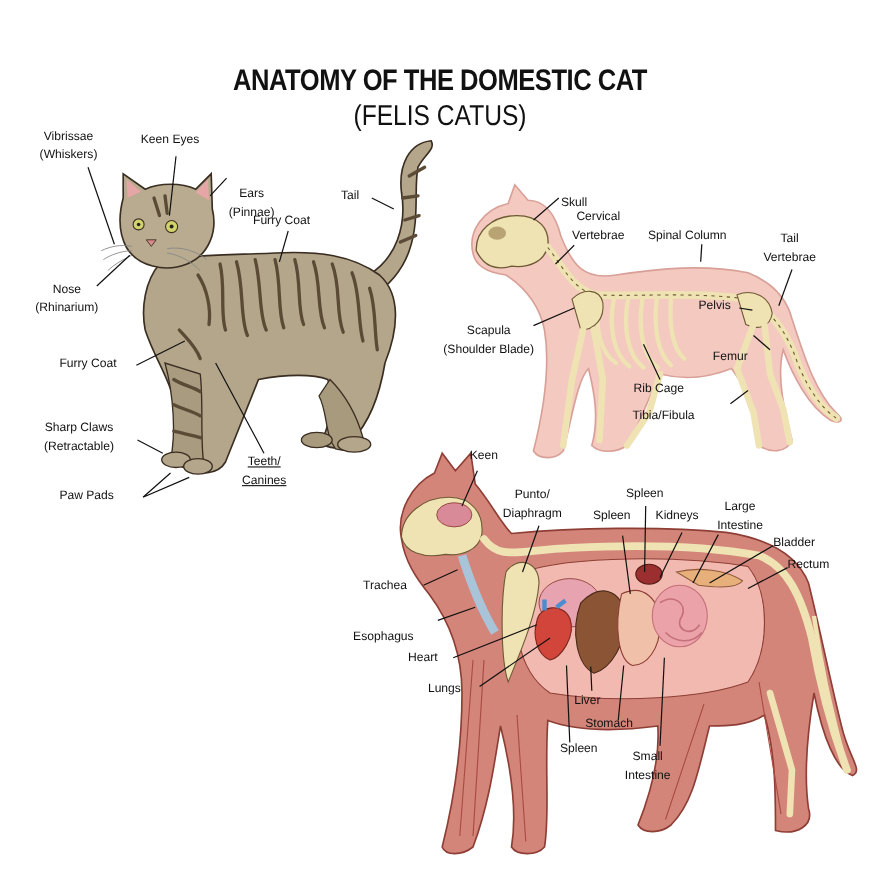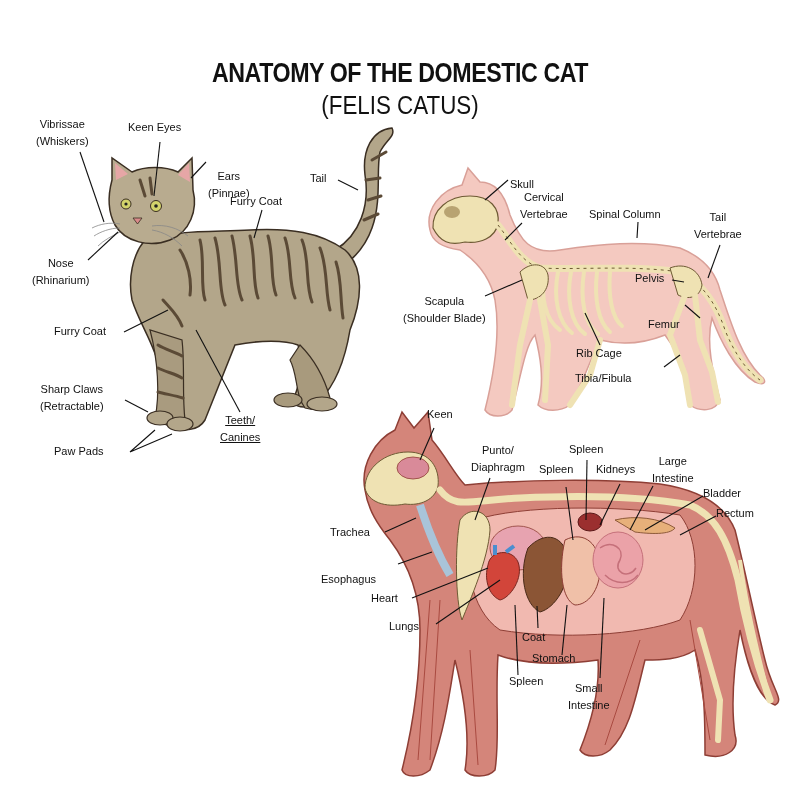--- a/index.html
+++ b/index.html
@@ -250,21 +250,21 @@
 <div class="lbl" style="left:576px;top:345px;">
     <div>Rib Cage</div>
   </div>
 <div class="lbl" style="left:575px;top:370px;">
     <div>Tibia/Fibula</div>
   </div>
 
 <div class="lbl" style="left:427px;top:406px;">
     <div>Keen</div>
   </div>
-<div class="lbl c" style="left:471px;top:442px;">
+<div class="lbl c" style="left:457px;top:442px;">
     <div>Punto/</div>
     <div>Diaphragm</div>
   </div>
 <div class="lbl" style="left:569px;top:441px;">
     <div>Spleen</div>
   </div>
 <div class="lbl" style="left:539px;top:461px;">
     <div>Spleen</div>
   </div>
 <div class="lbl" style="left:596px;top:461px;">
@@ -286,21 +286,21 @@
 <div class="lbl" style="left:321px;top:571px;">
     <div>Esophagus</div>
   </div>
 <div class="lbl" style="left:371px;top:590px;">
     <div>Heart</div>
   </div>
 <div class="lbl" style="left:389px;top:618px;">
     <div>Lungs</div>
   </div>
 <div class="lbl" style="left:522px;top:629px;">
-    <div>Coat</div>
+    <div>Liver</div>
   </div>
 <div class="lbl" style="left:532px;top:650px;">
     <div>Stomach</div>
   </div>
 <div class="lbl" style="left:509px;top:673px;">
     <div>Spleen</div>
   </div>
 <div class="lbl c" style="left:568px;top:680px;">
     <div>Small</div>
     <div>Intestine</div>

